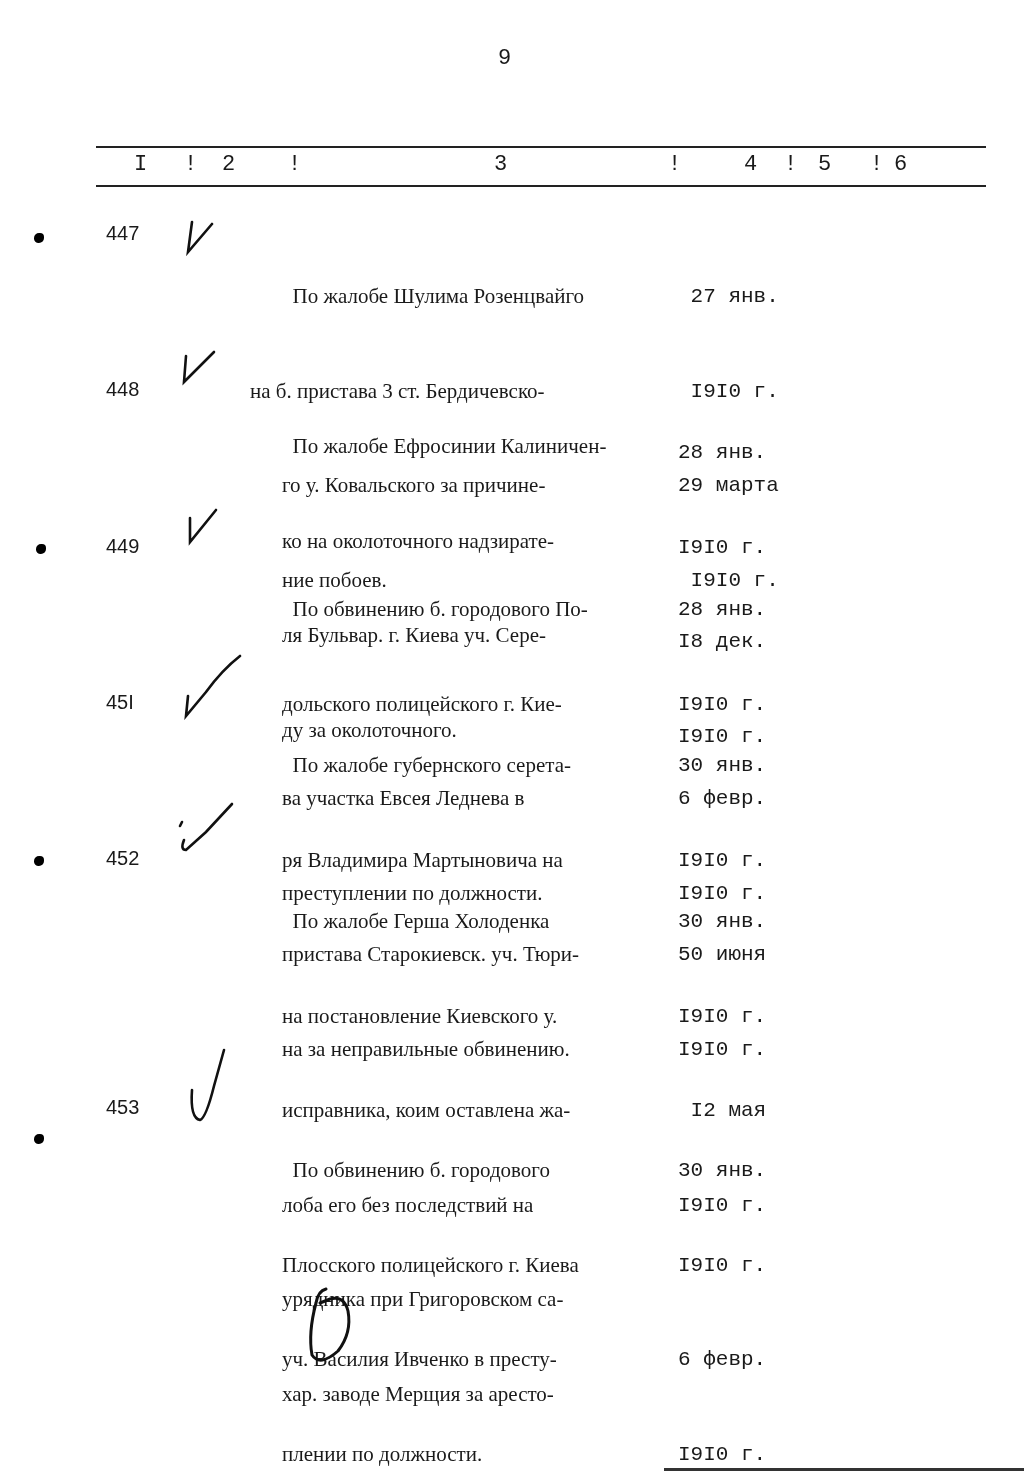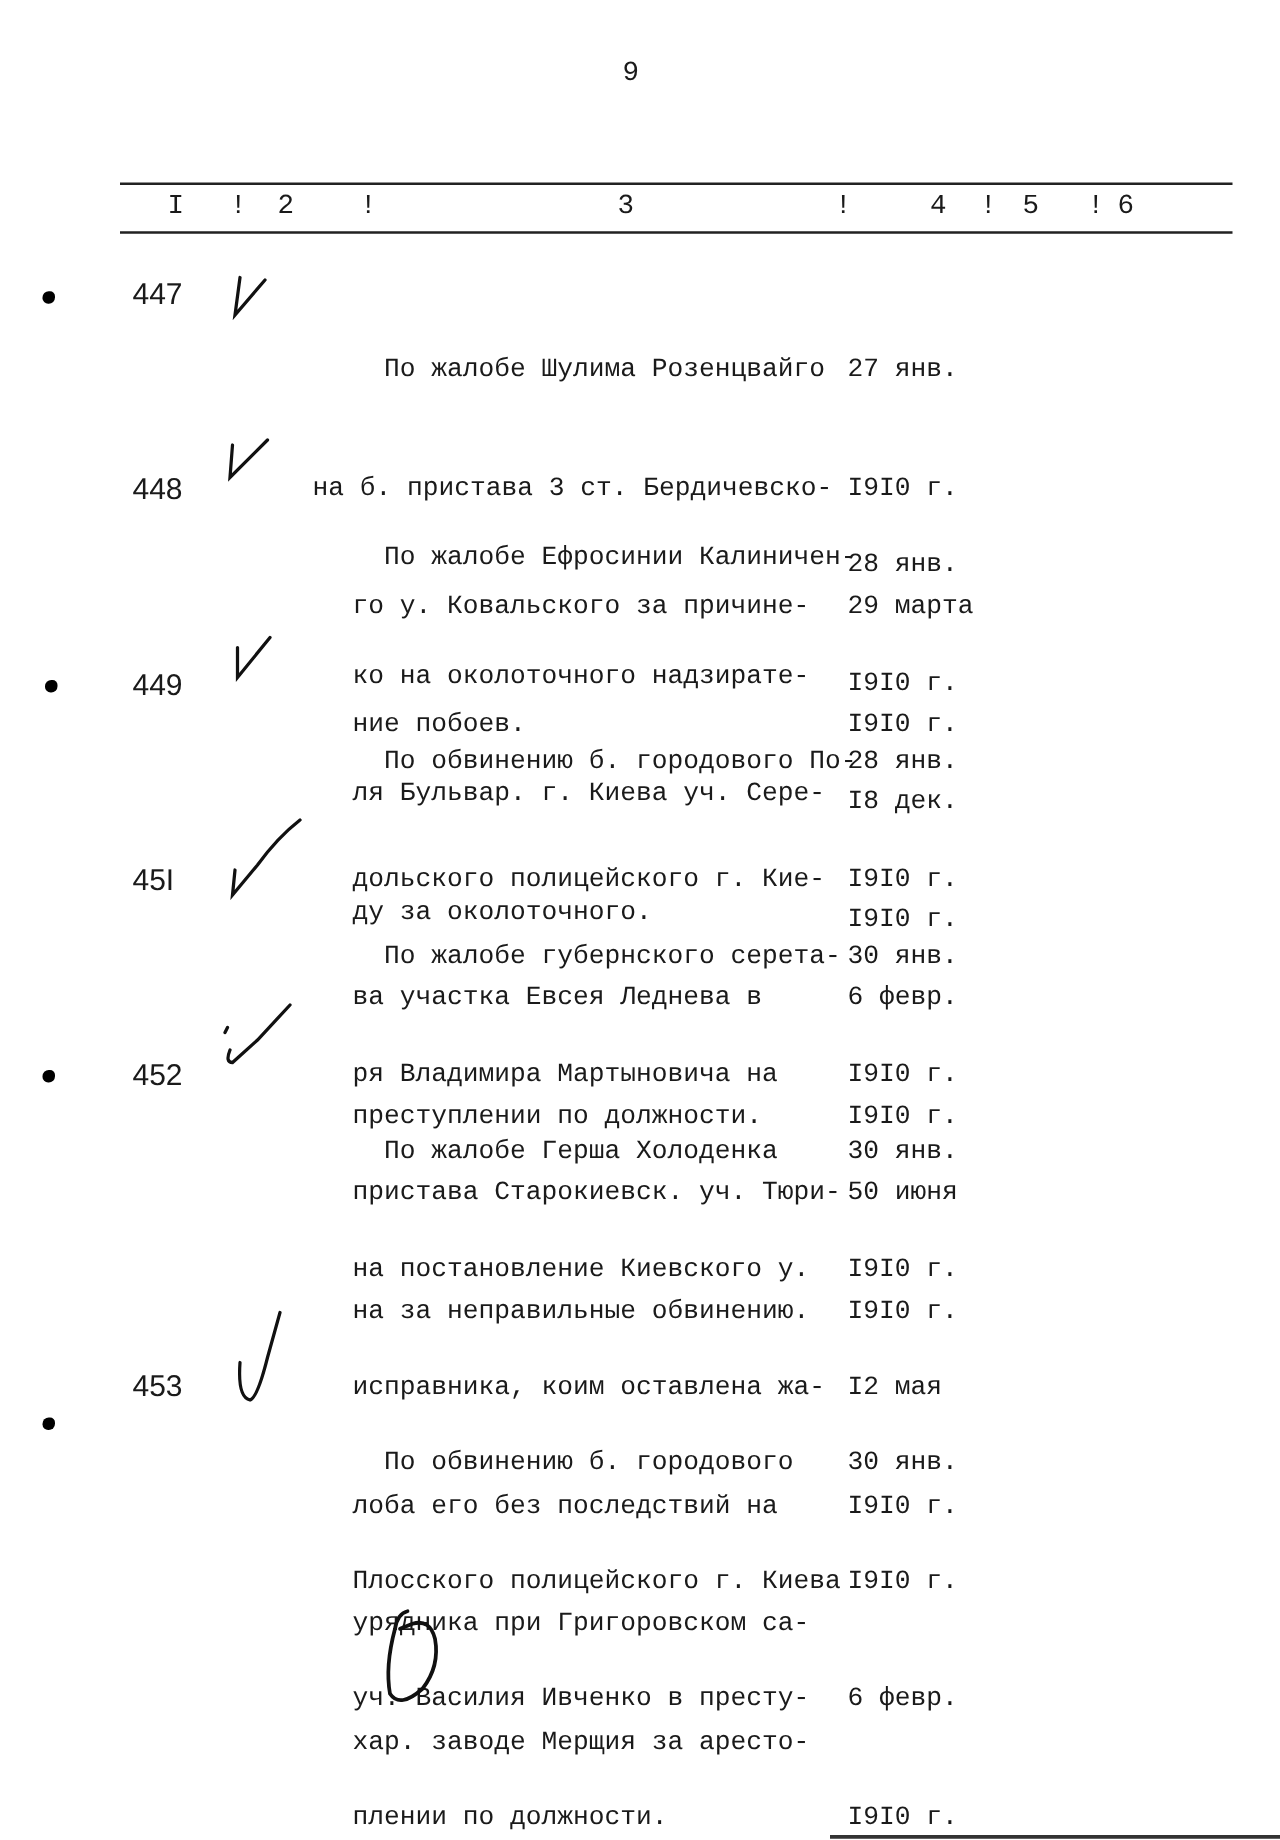--- a/index.html
+++ b/index.html
@@ -7,23 +7,23 @@
     width: 1024px; height: 1472px; position: relative; overflow: hidden;
     background: #ffffff; color: #1a1a1a;
     font-family: "Liberation Mono", "DejaVu Sans Mono", monospace;
   }
   .page-number { position: absolute; left: 498px; top: 46px; font-size: 22px; }
   .rule { position: absolute; height: 2px; background: #222; }
   .rule.top { left: 96px; top: 146px; width: 890px; }
   .rule.bottom { left: 96px; top: 185px; width: 890px; }
   .hdr { position: absolute; top: 152px; font-size: 22px; }
   .entry { position: absolute; left: 0; width: 1024px; }
-  .num { position: absolute; left: 106px; font-size: 24px; font-family: "Liberation Sans", sans-serif; }
-  .desc { position: absolute; left: 282px; font-size: 21px; line-height: 31.5px; white-space: pre; }
-  .dates { position: absolute; left: 678px; font-size: 21px; line-height: 31.5px; white-space: pre; }
+  .num { position: absolute; left: 106px; font-size: 20px; font-family: "Liberation Sans", sans-serif; }
+  .desc { position: absolute; left: 282px; font-size: 21px; line-height: 31.5px; white-space: pre; font-family: Liberation Serif, serif; }
+  .dates { position: absolute; left: 678px; font-size: 21px; line-height: 31.5px; white-space: pre; text-align: right; }
   .check { position: absolute; }
   .check path { fill: none; stroke: #111; stroke-width: 2.6; stroke-linecap: round; }
   .dot { position: absolute; width: 10px; height: 10px; background: #000; border-radius: 50% 40% 50% 45%; }
   .hand6 { position: absolute; left: 300px; top: 1285px; }
   .hand6 path { fill: none; stroke: #111; stroke-width: 3; stroke-linecap: round; }
   .bottom-line { position: absolute; left: 664px; top: 1468px; width: 360px; height: 3px; background: #333; }
 </style>
 </head>
 <body>
 

